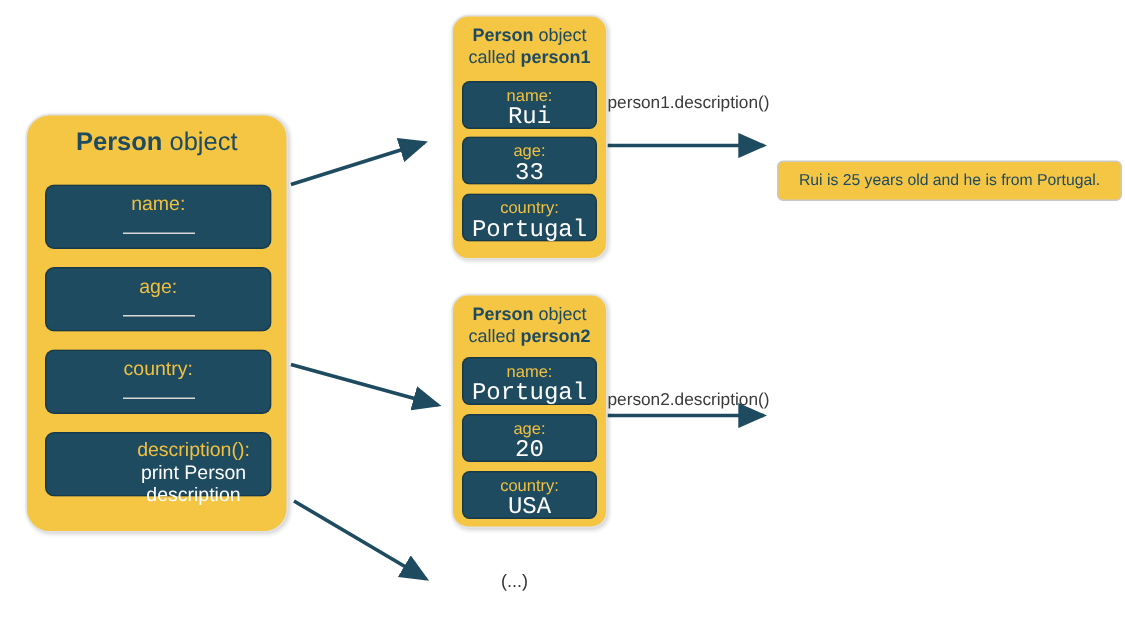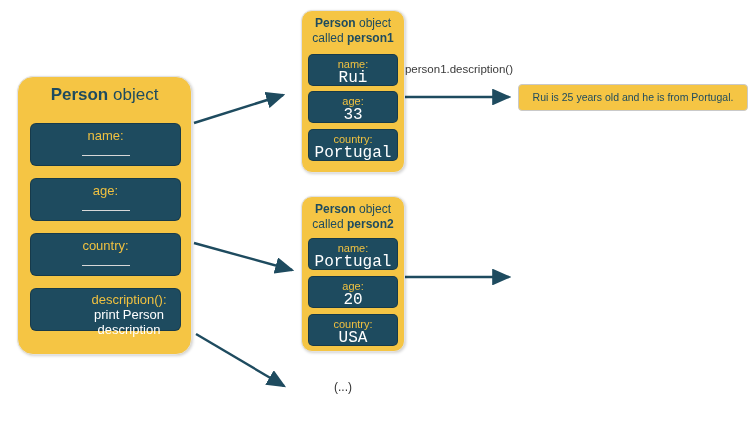--- a/index.html
+++ b/index.html
@@ -73,20 +73,21 @@
     position:absolute;right:237px;font-size:11.5px;color:var(--annot);
     white-space:nowrap;
     padding-left:40px;
   }
   .call-1{top:63px;} .call-2{top:261px;}
   .out-box{
     position:absolute;left:518px;width:230px;height:27px;
     background:var(--gold);border:1px solid #C9C9C9;border-radius:4px;
     color:var(--teal);font-size:10.5px;text-align:center;line-height:25px;
     white-space:nowrap;
+    margin-top:23px;
   }
   .out-1{top:84px;} .out-2{top:264px;}
 
   .ellipsis{
     position:absolute;left:334px;top:380px;font-size:12px;color:#333;
   }
 
   
   svg.arrows{position:absolute;left:0;top:0;width:750px;height:422px;pointer-events:none;}
 </style>
@@ -156,18 +157,19 @@
       <span class="field-label">age:</span>
       <span class="field-value">20</span>
     </div>
     <div class="field-box f2">
       <span class="field-label">country:</span>
       <span class="field-value">USA</span>
     </div>
   </div>
 
   <div class="call-label call-1">person1.description()</div>
+  <div class="call-label call-2">person2.description()</div>
 
   <div class="out-box out-1">Rui is 25 years old and he is from Portugal.</div>
 
   <div class="ellipsis">(...)</div>
 
 </div>
 
 </body></html>

